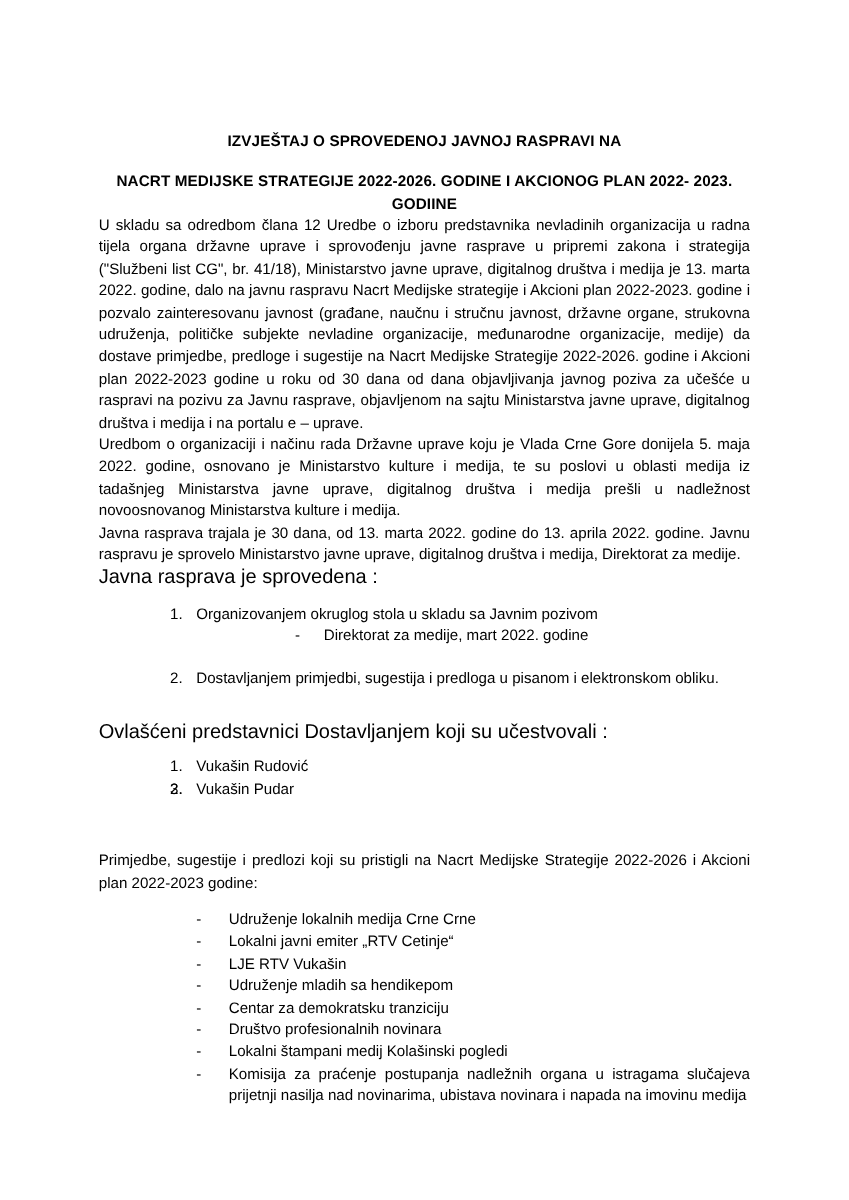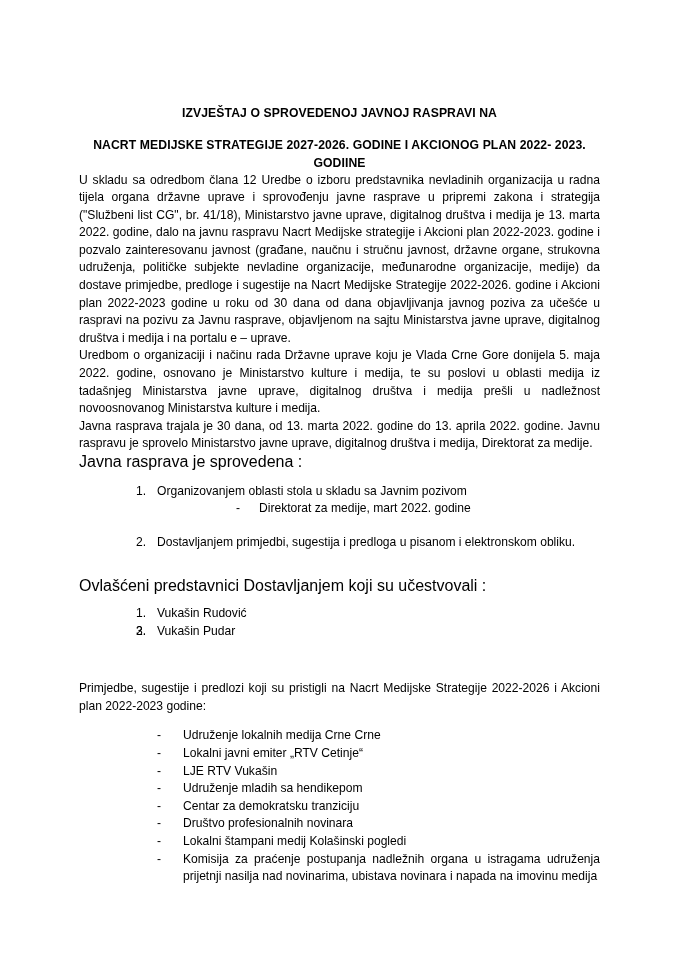--- a/index.html
+++ b/index.html
@@ -129,37 +129,37 @@
   .spacer-26 { height: 26px; }
 </style>
 </head>
 <body>
 
 <div class="page">
   <div class="content">
 
     <div class="title-block">
       <div class="title-line t1">IZVJEŠTAJ O SPROVEDENOJ JAVNOJ RASPRAVI NA</div>
-      <div class="title-line t2">NACRT MEDIJSKE STRATEGIJE 2027-2026. GODINE I AKCIONOG PLAN 2022- 2023. GODIINE</div>
+      <div class="title-line t2">NACRT MEDIJSKE STRATEGIJE 2022-2026. GODINE I AKCIONOG PLAN 2022- 2023. GODIINE</div>
     </div>
 
     <p class="body gap-before-p1">U skladu sa odredbom člana 12 Uredbe o izboru predstavnika nevladinih organizacija u radna tijela organa državne uprave i sprovođenju javne rasprave u pripremi zakona i strategija ("Službeni list CG", br. 41/18), Ministarstvo javne uprave, digitalnog društva i medija je 13. marta 2022. godine, dalo na javnu raspravu Nacrt Medijske strategije i Akcioni plan 2022-2023. godine i pozvalo zainteresovanu javnost (građane, naučnu i stručnu javnost, državne organe, strukovna udruženja, političke subjekte nevladine organizacije, međunarodne organizacije, medije) da dostave primjedbe, predloge i sugestije na Nacrt Medijske Strategije 2022-2026. godine i Akcioni plan 2022-2023 godine u roku od 30 dana od dana objavljivanja javnog poziva za učešće u raspravi na pozivu za Javnu rasprave, objavljenom na sajtu Ministarstva javne uprave, digitalnog društva i medija i na portalu e – uprave.</p>
 
     <p class="body gap-p">Uredbom o organizaciji i načinu rada Državne uprave koju je Vlada Crne Gore donijela 5. maja 2022. godine, osnovano je Ministarstvo kulture i medija, te su poslovi u oblasti medija iz tadašnjeg Ministarstva javne uprave, digitalnog društva i medija prešli u nadležnost novoosnovanog Ministarstva kulture i medija.</p>
 
     <p class="body gap-p">Javna rasprava trajala je 30 dana, od 13. marta 2022. godine do 13. aprila 2022. godine. Javnu raspravu je sprovelo Ministarstvo javne uprave, digitalnog društva i medija, Direktorat za medije.</p>
 
     <p class="plain gap-p">Javna rasprava je sprovedena :</p>
 
     <div class="spacer-12"></div>
 
     <ol class="num-list">
       <li>
         <span class="marker">1.</span>
-        <span class="li-text">Organizovanjem oblasti stola u skladu sa Javnim pozivom</span>
+        <span class="li-text">Organizovanjem okruglog stola u skladu sa Javnim pozivom</span>
         <ul class="dash-sub">
           <li>
             <span class="marker">-</span>
             <span class="li-text">Direktorat za medije, mart 2022. godine</span>
           </li>
         </ul>
       </li>
       <li style="margin-top:16px;">
         <span class="marker">2.</span>
         <span class="li-text">Dostavljanjem primjedbi, sugestija i predloga u pisanom i elektronskom obliku.</span>
@@ -217,18 +217,18 @@
       <li>
         <span class="marker">-</span>
         <span class="li-text">Društvo profesionalnih novinara</span>
       </li>
       <li>
         <span class="marker">-</span>
         <span class="li-text">Lokalni štampani medij Kolašinski pogledi</span>
       </li>
       <li class="wrap">
         <span class="marker">-</span>
-        <span class="li-text">Komisija za praćenje postupanja nadležnih organa u istragama udruženja prijetnji nasilja nad novinarima, ubistava novinara i napada na imovinu medija</span>
+        <span class="li-text">Komisija za praćenje postupanja nadležnih organa u istragama slučajeva prijetnji nasilja nad novinarima, ubistava novinara i napada na imovinu medija</span>
       </li>
     </ul>
 
   </div>
 </div>
 
 </body></html>

